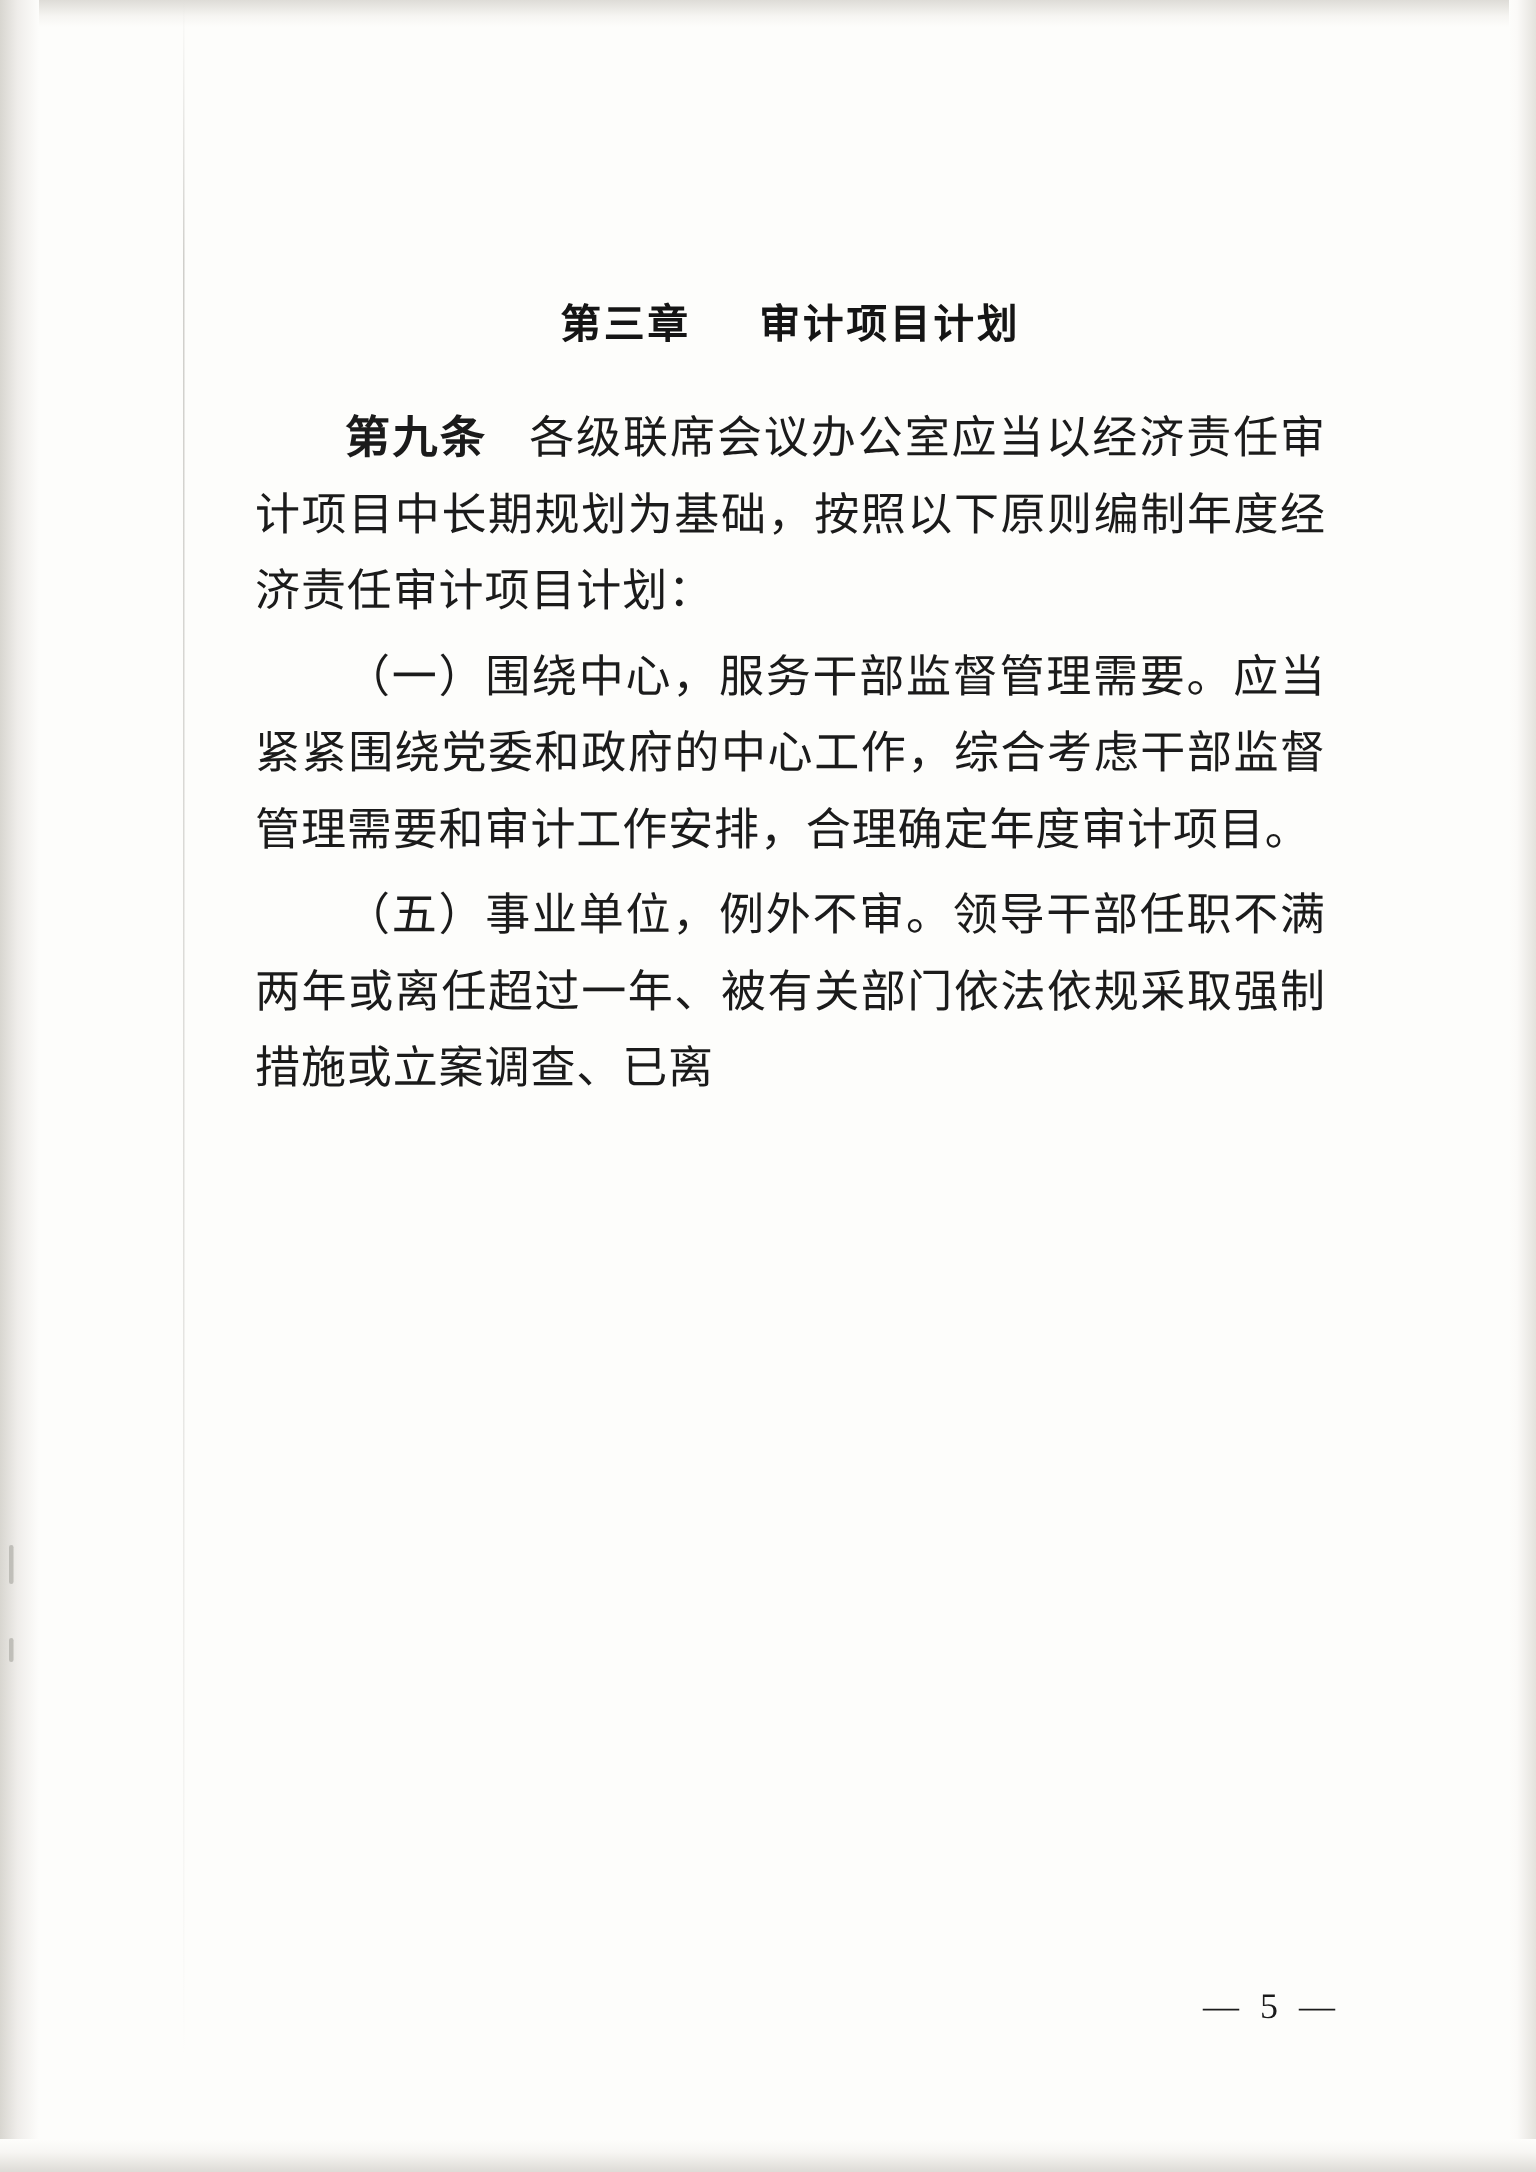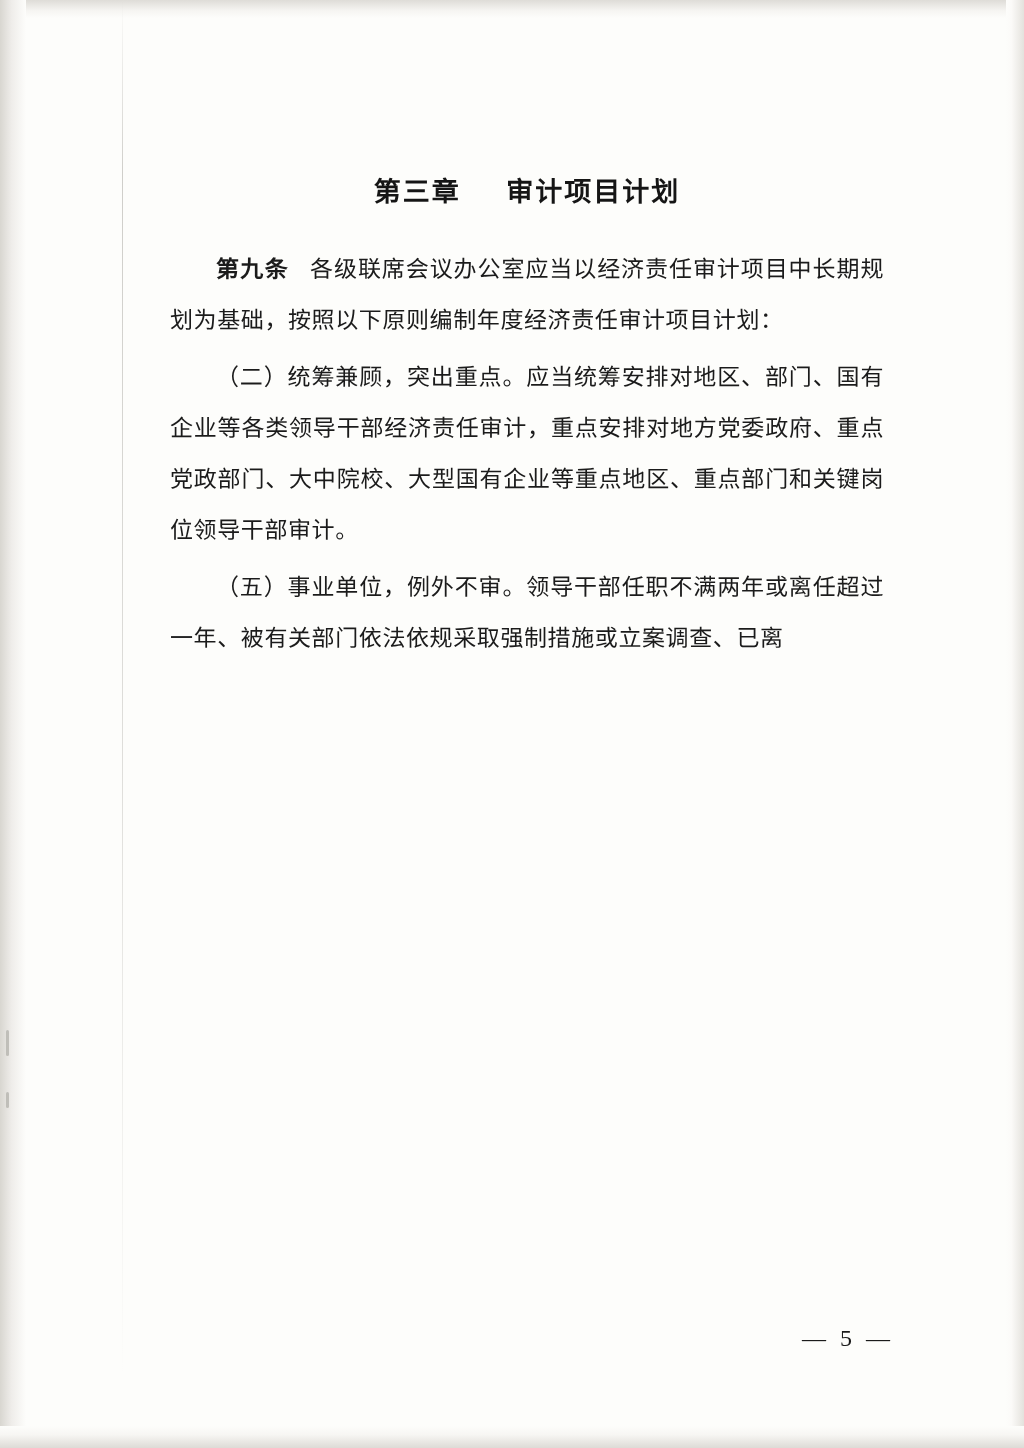--- a/index.html
+++ b/index.html
@@ -63,36 +63,36 @@
     background: #b9b7b1;
     border-radius: 2px;
     opacity: .85;
   }
   .punch-a { top: 1030px; }
   .punch-b { top: 1092px; height: 16px; }
 
   .content {
     position: absolute;
     left: 170px;
-    top: 170px;
+    top: 194px;
     width: 714px;
   }
   .doc-title {
     text-align: center;
     font-family: "DejaVu Serif", "Liberation Serif", serif;
     font-weight: 700;
     font-size: 27px;
     letter-spacing: 2px;
     color: #151515;
     margin: 0 0 34px 0;
     white-space: pre;
   }
   p.para {
     margin: 0 0 6px 0;
-    font-size: 23px;
+    font-size: 30px;
     line-height: 51px;
     color: #1b1b1b;
     text-align: justify;
     text-justify: inter-ideograph;
     text-indent: 2em;
     letter-spacing: 0.6px;
   }
   p.para.tight { margin-bottom: 2px; }
   .art-label {
     font-weight: 700;
@@ -123,19 +123,19 @@
   <div class="punch-mark punch-b"></div>
 
   <div class="content">
 
     <h1 class="doc-title">第三章    审计项目计划</h1>
 
     <p class="para">
       <span class="art-label">第九条</span><span class="art-gap"></span><span>各级联席会议办公室应当以经济责任审计项目中长期规划为基础，按照以下原则编制年度经济责任审计项目计划：</span>
     </p>
 
-    <p class="para">（二）统筹兼顾，突出重点。应当统筹安排对地区、部门、国有企业等各类领导干部经济责任审计，重点安排对地方党委政府、重点党政部门、大中院校、大型国有企业等重点地区、重点部门和关键岗位领导干部审计。</p>
+    <p class="para">（一）围绕中心，服务干部监督管理需要。应当紧紧围绕党委和政府的中心工作，综合考虑干部监督管理需要和审计工作安排，合理确定年度审计项目。</p>
     <p class="para tight">（五）事业单位，例外不审。领导干部任职不满两年或离任超过一年、被有关部门依法依规采取强制措施或立案调查、已离</p>
 
   </div>
 
   <div class="page-number">— 5 —</div>
 </div>
 
 </body></html>

